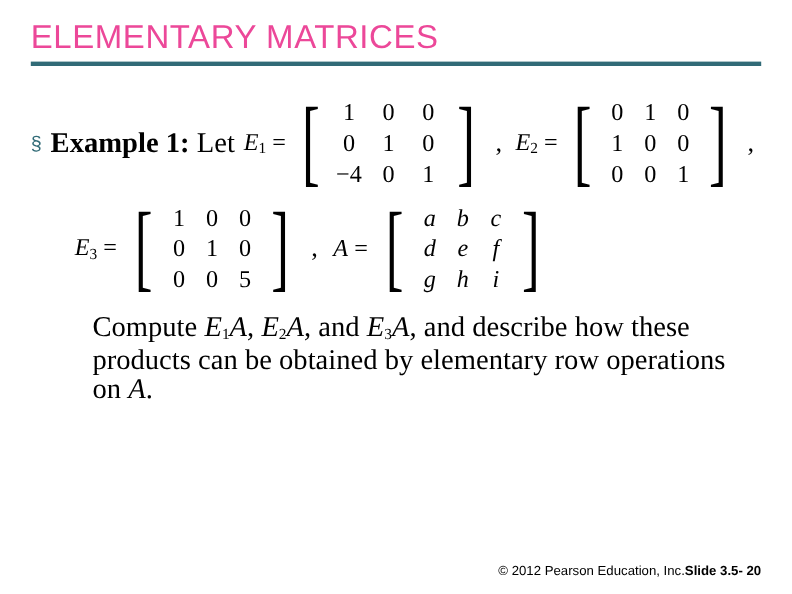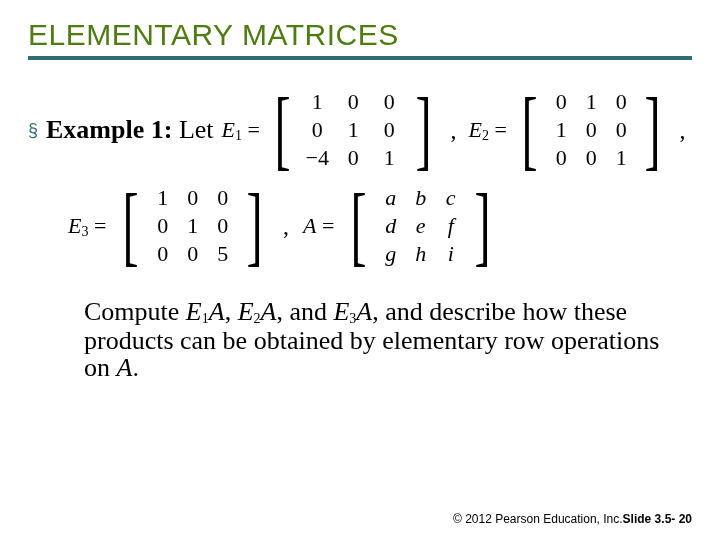--- a/index.html
+++ b/index.html
@@ -1,32 +1,32 @@
 <!DOCTYPE html>
 <html><head>
 <meta charset="utf-8">
 <style>
 html,body{margin:0;padding:0;width:720px;height:540px;background:#fff;font-family:"Times New Roman",Times,serif;color:#000;overflow:hidden}
 .slide{position:relative;width:720px;height:540px;box-sizing:border-box;padding:18px 28px 22px 28px}
-.title{font-family:Arial,Helvetica,sans-serif;font-size:30px;letter-spacing:0.5px;color:#4d7c0f;font-weight:400}
+.title{font-family:Arial,Helvetica,sans-serif;font-size:30px;letter-spacing:0.5px;color:#ec4899;font-weight:400}
 .rule{height:4px;background:#316b77;margin-top:4px;margin-bottom:28px}
 .bullet-row{display:flex;align-items:center;gap:10px;margin-bottom:10px}
 .bullet-mark{font-family:Arial,Helvetica,sans-serif;font-size:18px;color:#316b77;line-height:1}
 .lead{font-size:26px}
 .lead b{font-weight:700}
 .math{font-size:22px}
 .sub{font-size:14px;vertical-align:-3px}
 .row1{display:flex;align-items:center;gap:8px;flex-wrap:nowrap}
 .row2{display:flex;align-items:center;gap:10px;margin-top:12px;margin-left:40px}
 .matrix{display:inline-flex;align-items:center}
 .matrix .br{font-size:88px;font-weight:100;line-height:0.75;transform:scaleX(0.55);display:inline-block;font-family:"Times New Roman",serif}
 .mgrid{display:grid;grid-auto-rows:28px;align-items:center;text-align:center;font-size:22px;padding:0 2px}
 .g3{grid-template-columns:repeat(3,36px)}
 .g3w{grid-template-columns:repeat(3,30px)}
-.body-text{font-size:26px;line-height:1.05;margin-top:30px;padding-left:56px;padding-right:10px}
+.body-text{font-size:26px;line-height:1.05;margin-top:15px;padding-left:56px;padding-right:10px}
 .body-text i{font-style:italic}
 .footer{position:absolute;bottom:14px;left:28px;right:28px;display:flex;justify-content:flex-end;font-family:Arial,Helvetica,sans-serif;font-size:12px;color:#000}
 .footer .right b{font-weight:700}
 .comma{font-size:24px;padding:0 4px}
 </style>
 </head>
 <body>
 
 <div class="slide">
 

